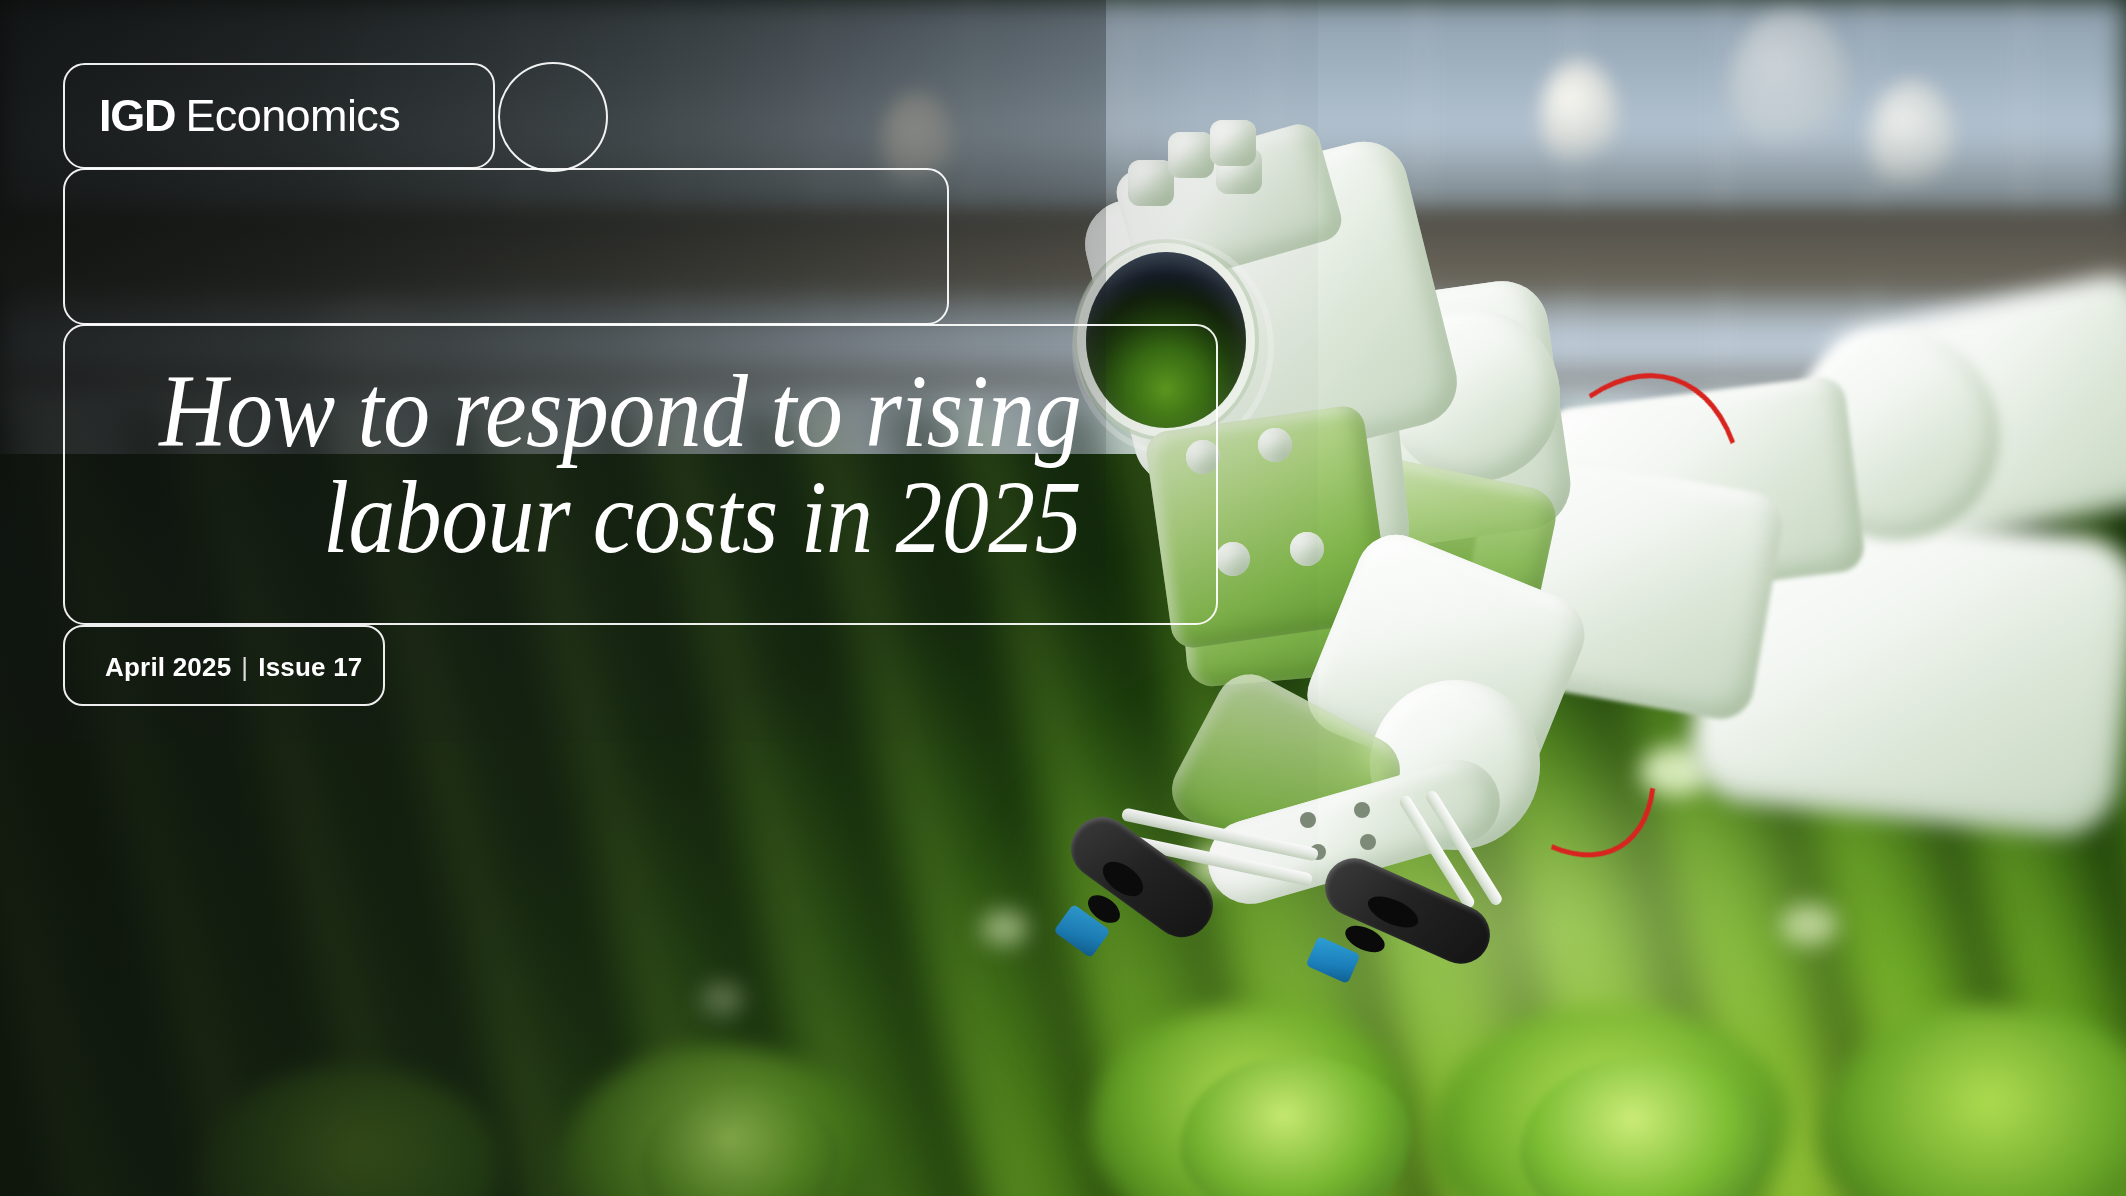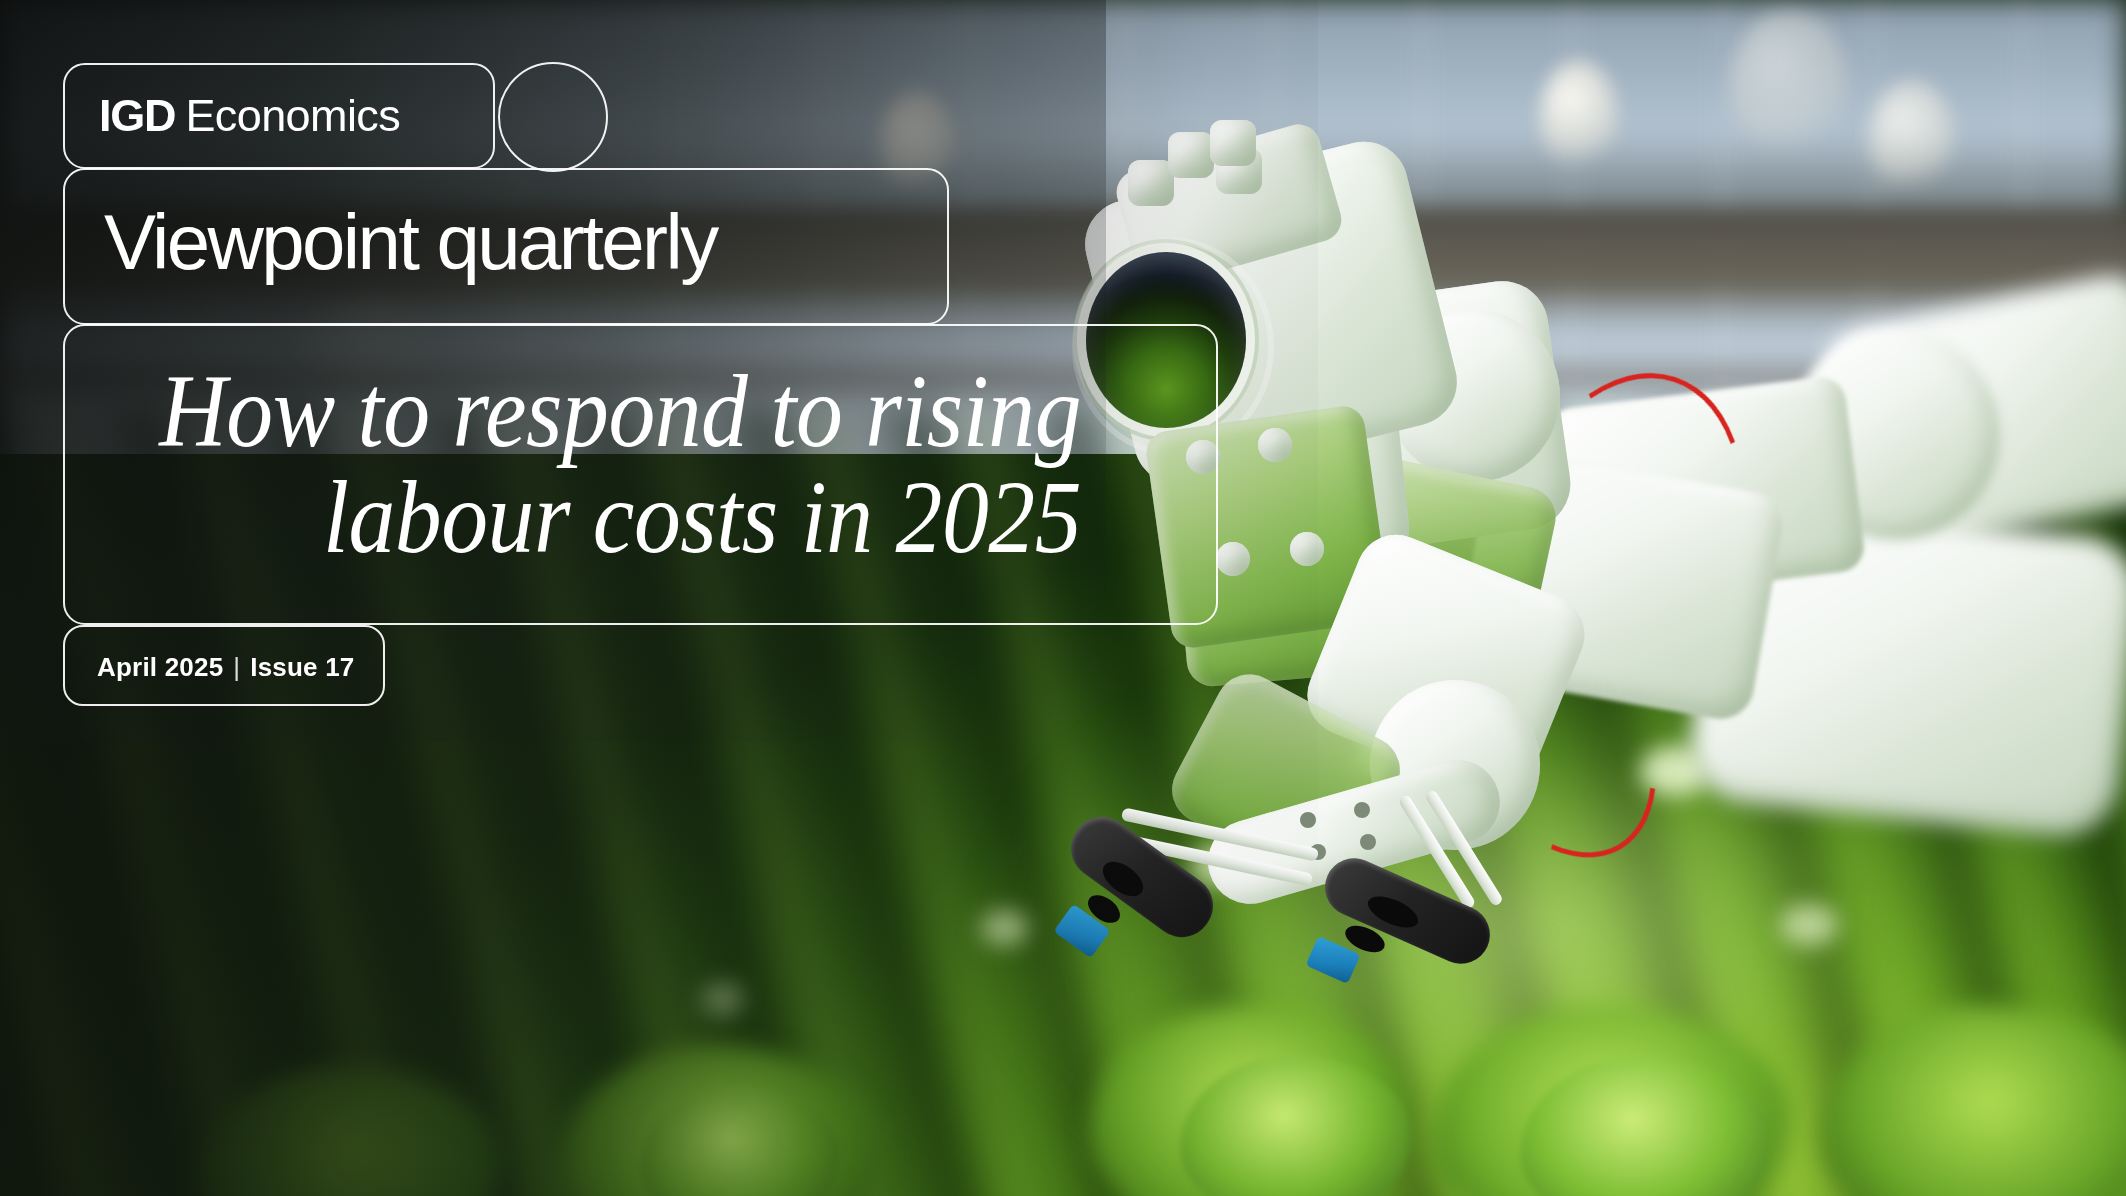--- a/index.html
+++ b/index.html
@@ -206,21 +206,21 @@
     font-weight: 400;
     font-size: 104px;
     line-height: 1.02;
     color: #fff;
     letter-spacing: -0.5px;
     transform: scaleX(.90);
     transform-origin: left top;
   }
 
   .date-text {
-    position: absolute; left: 97px; top: 652px;
+    position: absolute; left: 105px; top: 652px;
     font-size: 26px; font-weight: 700; color: #fff; letter-spacing: .2px;
     white-space: nowrap;
   }
   .date-text .sep {
     display: inline-block;
     margin: 0 10px;
     color: rgba(255,255,255,.85);
     font-weight: 300;
   }
 </style>
@@ -329,21 +329,20 @@
   <div class="scrim"></div>
   <div class="scrim-top"></div>
 
   <div class="frame logo-box"></div>
   <div class="logo-circle"></div>
   <div class="logo-text">
     <span class="igd">IGD</span><span class="eco">Economics</span>
   </div>
 
   <div class="frame vp-box"></div>
-  <div class="vp-text">Viewpoint quarterly</div>
 
   <div class="frame title-box"></div>
   <div class="title-text">
     <div>How to respond to rising</div>
     <div>labour costs in 2025</div>
   </div>
 
   <div class="frame date-box"></div>
   <div class="date-text">
     <span>April 2025</span><span class="sep">|</span><span>Issue 17</span>

